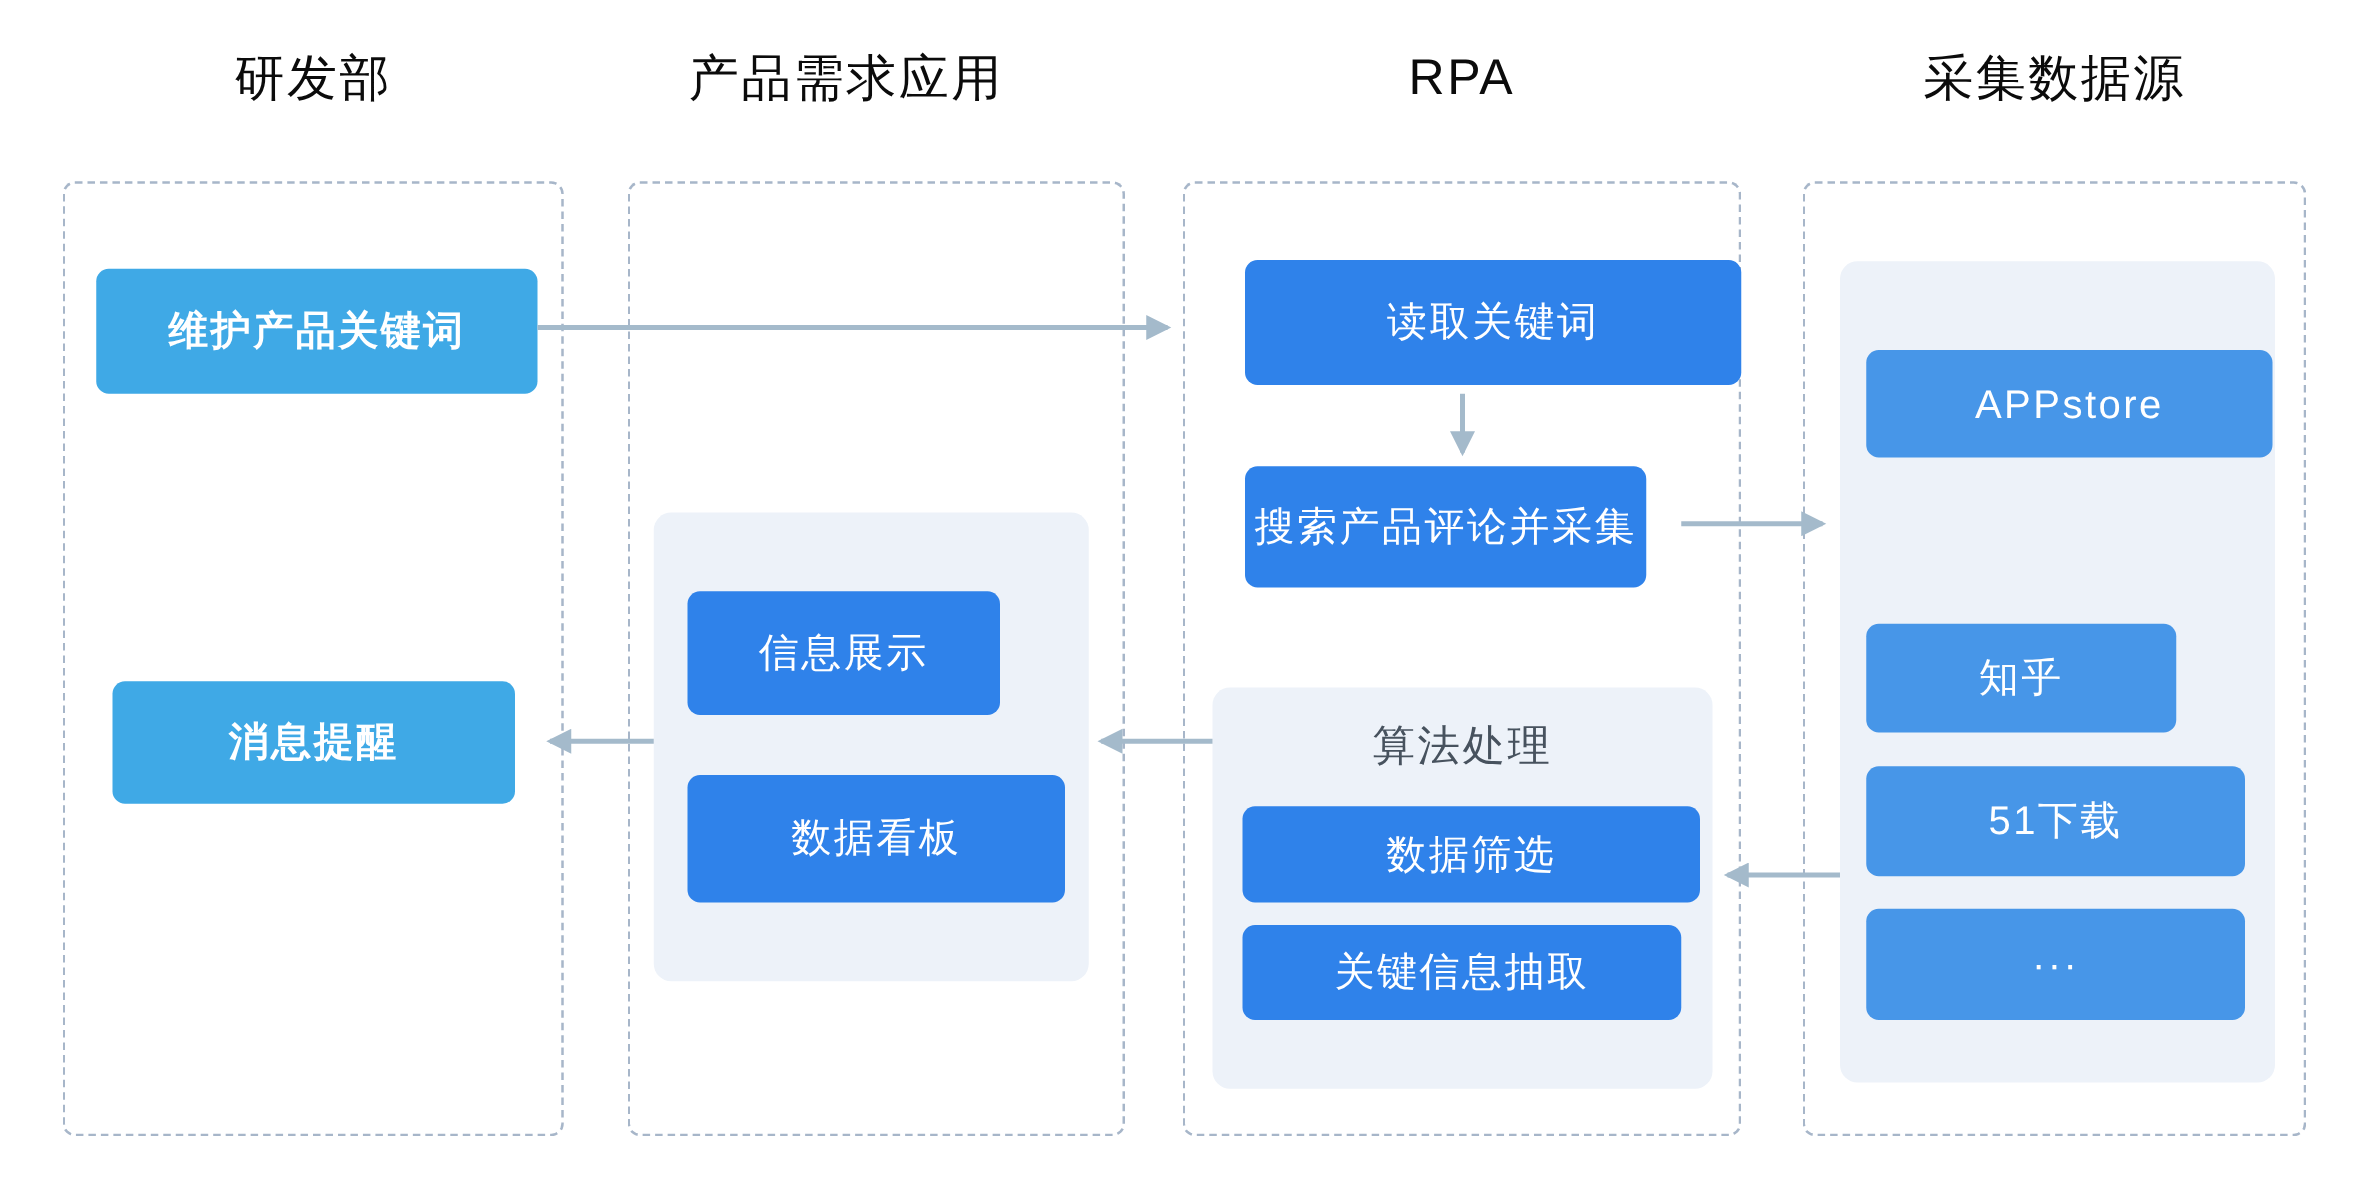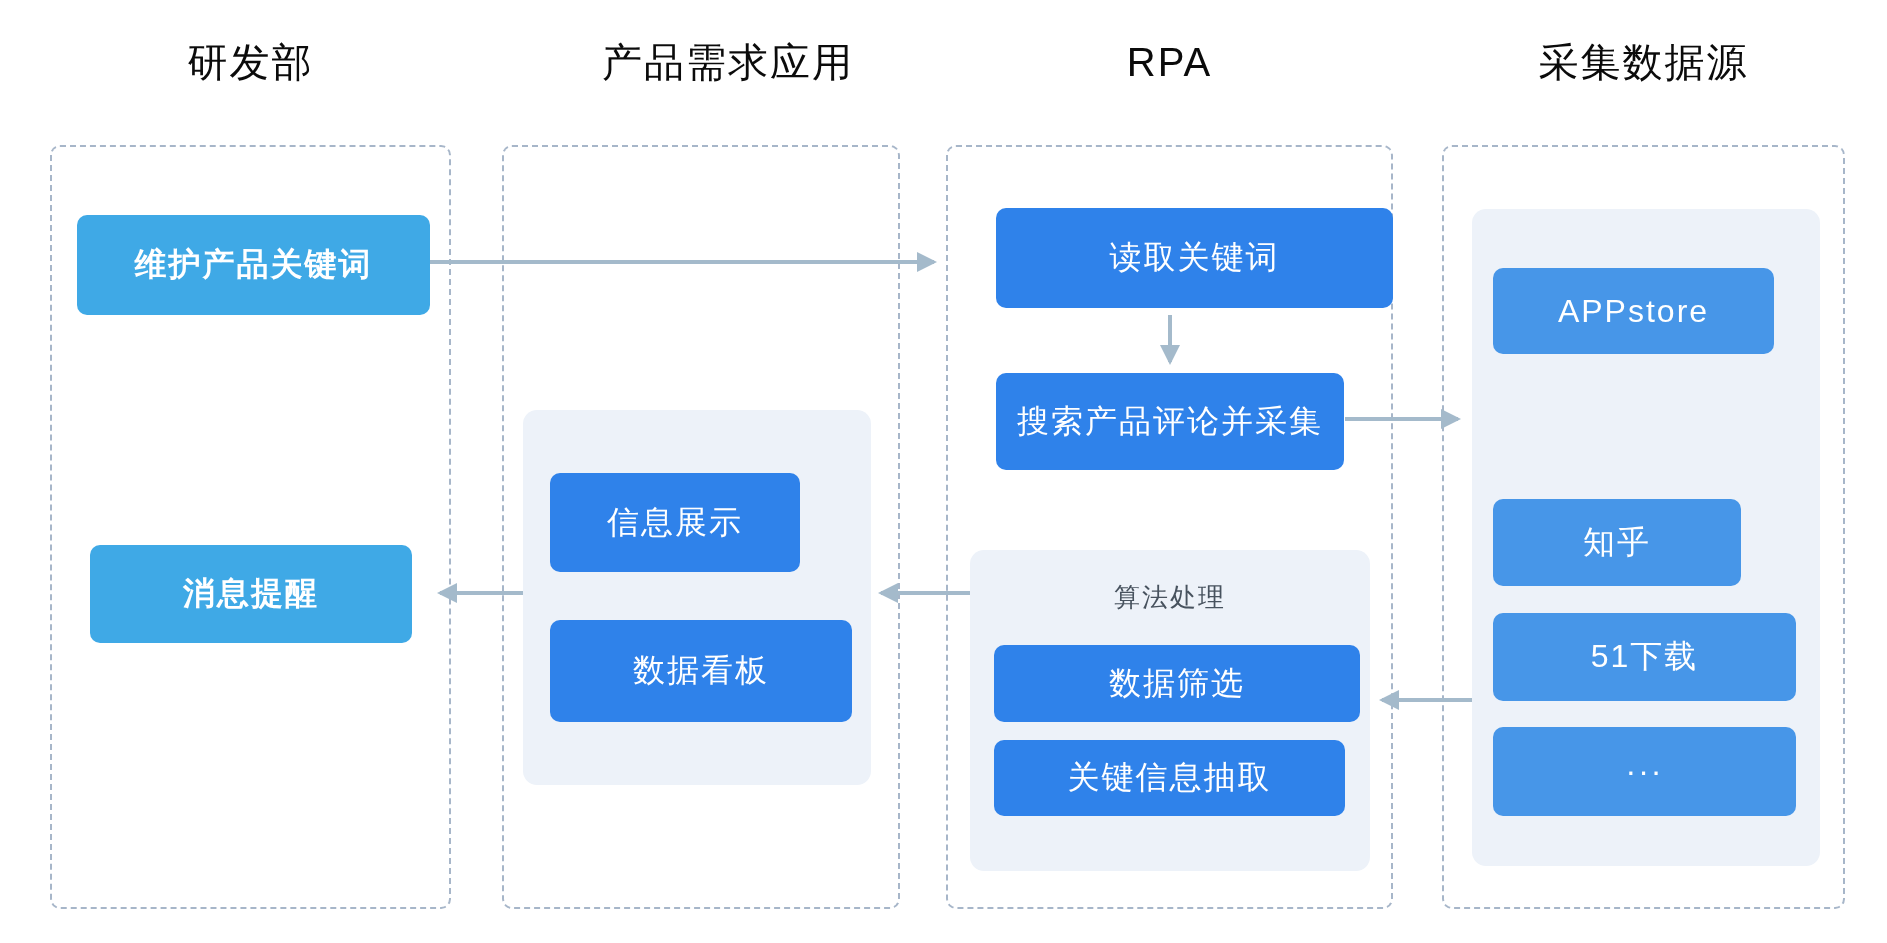--- a/index.html
+++ b/index.html
@@ -14,61 +14,61 @@
   }
   *{margin:0;padding:0;box-sizing:border-box;}
   html,body{width:1887px;height:943px;background:#ffffff;overflow:hidden;
     font-family:"Liberation Sans","DejaVu Sans",sans-serif;}
   .stage{position:relative;width:1887px;height:943px;}
   .hdr{position:absolute;height:52px;display:flex;align-items:center;justify-content:center;
     font-size:40px;font-weight:500;color:var(--header-text,#0B0B0B);letter-spacing:2px;}
   .container{position:absolute;border:2px dashed var(--dash-border,#A7B6C9);border-radius:10px;background:transparent;}
   .panel{position:absolute;background:var(--panel-bg,#EDF2F9);border-radius:14px;}
   .panel-title{position:absolute;display:flex;align-items:center;justify-content:center;
-    font-size:26px;color:var(--panel-title-text,#47525E);letter-spacing:2px;}
+    font-size:34px;color:var(--panel-title-text,#47525E);letter-spacing:2px;}
   .node{position:absolute;display:flex;align-items:center;justify-content:center;
     color:#ffffff;font-size:32px;letter-spacing:2px;border-radius:10px;background:var(--node-blue,#2F82EA);}
   .node.light{background:var(--node-blue-light,#3FA9E6);font-weight:bold;}
   .node.medium{background:var(--node-blue-medium,#4796E8);}
   svg.edges{position:absolute;left:0;top:0;width:1887px;height:943px;pointer-events:none;}
   svg.edges line{stroke:var(--arrow-color,#A4BACB);stroke-width:4;}
   .arrowhead{fill:var(--arrow-color,#A4BACB);}
 </style>
 </head>
 <body>
 
 <div class="stage">
 
   <div class="hdr" style="left:50px;top:36px;width:401px">研发部</div>
-  <div class="hdr" style="left:529px;top:36px;width:398px">产品需求应用</div>
+  <div class="hdr" style="left:478px;top:36px;width:398px">产品需求应用</div>
   <div class="hdr" style="left:946px;top:36px;width:447px">RPA</div>
   <div class="hdr" style="left:1442px;top:36px;width:403px">采集数据源</div>
 
   <div class="container" style="left:50px;top:145px;width:401px;height:764px"></div>
   <div class="container" style="left:502px;top:145px;width:398px;height:764px"></div>
   <div class="container" style="left:946px;top:145px;width:447px;height:764px"></div>
   <div class="container" style="left:1442px;top:145px;width:403px;height:764px"></div>
 
   <div class="node light" style="left:77px;top:215px;width:353px;height:100px">维护产品关键词</div>
   <div class="node light" style="left:90px;top:545px;width:322px;height:98px">消息提醒</div>
 
   <div class="panel" style="left:523px;top:410px;width:348px;height:375px"></div>
   <div class="node" style="left:550px;top:473px;width:250px;height:99px">信息展示</div>
   <div class="node" style="left:550px;top:620px;width:302px;height:102px">数据看板</div>
 
   <div class="node" style="left:996px;top:208px;width:397px;height:100px">读取关键词</div>
-  <div class="node" style="left:996px;top:373px;width:348px;height:97px">搜索产品评论并采集</div>
+  <div class="node" style="left:996px;top:373px;width:321px;height:97px">搜索产品评论并采集</div>
 
   <div class="panel" style="left:970px;top:550px;width:400px;height:321px"></div>
   <div class="panel-title" style="left:970px;top:572px;width:400px;height:50px">算法处理</div>
   <div class="node" style="left:994px;top:645px;width:366px;height:77px">数据筛选</div>
   <div class="node" style="left:994px;top:740px;width:351px;height:76px">关键信息抽取</div>
 
   <div class="panel" style="left:1472px;top:209px;width:348px;height:657px"></div>
-  <div class="node medium" style="left:1493px;top:268px;width:281px;height:86px">APPstore</div>
+  <div class="node medium" style="left:1493px;top:280px;width:325px;height:86px">APPstore</div>
   <div class="node medium" style="left:1493px;top:499px;width:248px;height:87px">知乎</div>
   <div class="node medium" style="left:1493px;top:613px;width:303px;height:88px">51下载</div>
   <div class="node medium" style="left:1493px;top:727px;width:303px;height:89px">···</div>
 
   <svg class="edges" viewBox="0 0 1887 943">
     <defs>
       <marker id="ah" viewBox="0 0 10 10" refX="8.5" refY="5" markerWidth="6" markerHeight="5" orient="auto-start-reverse">
         <path class="arrowhead" d="M0,0 L10,5 L0,10 z"></path>
       </marker>
     </defs>

